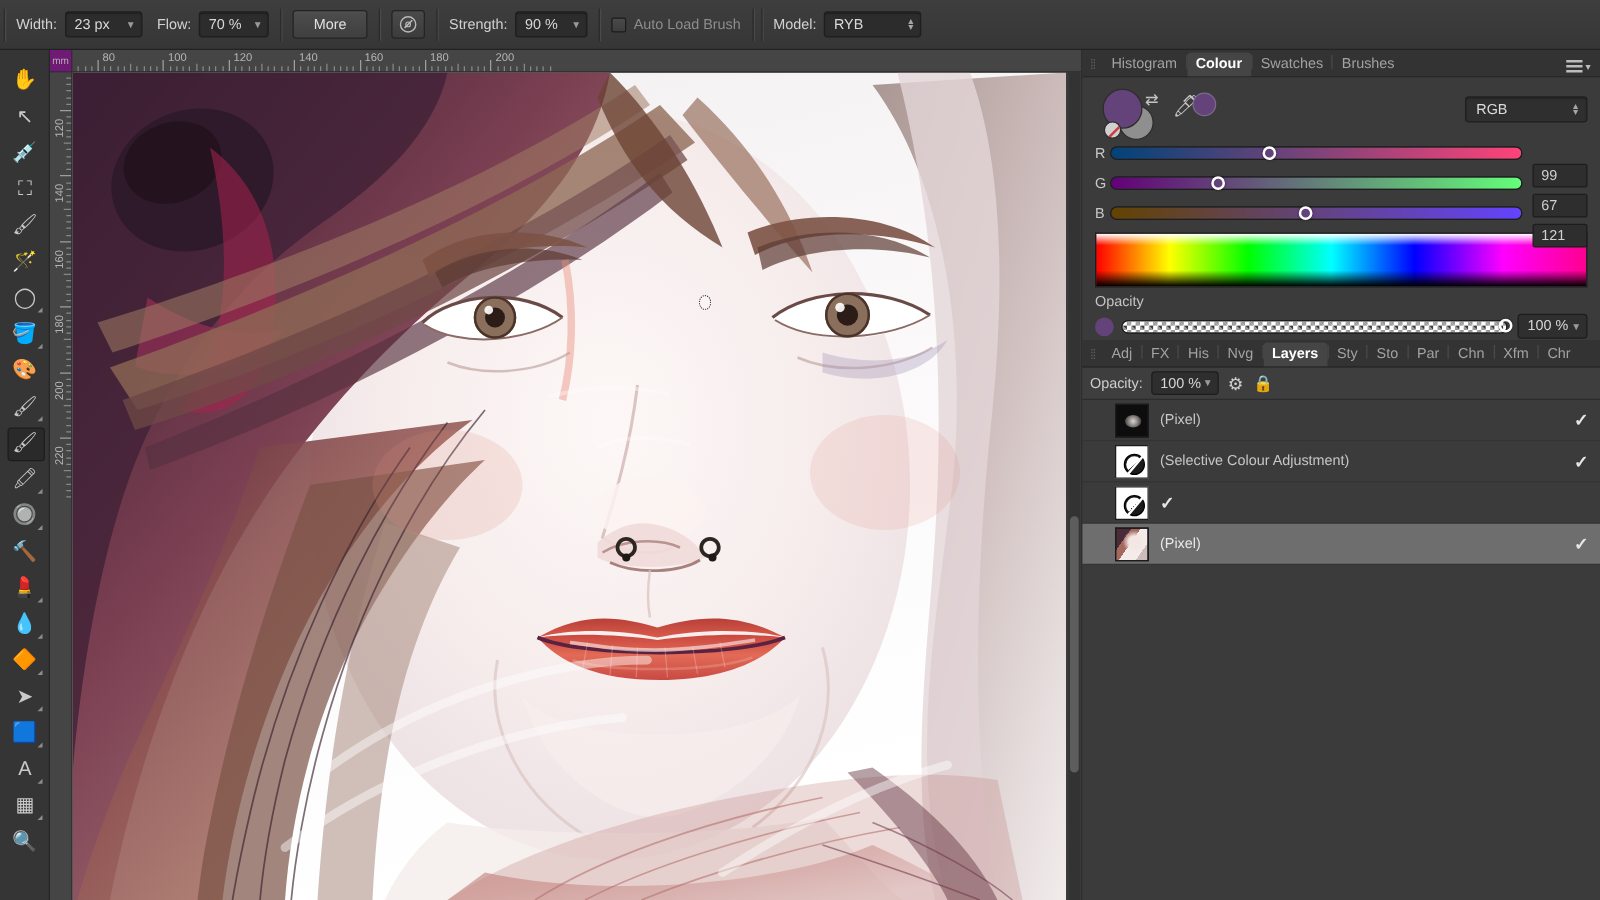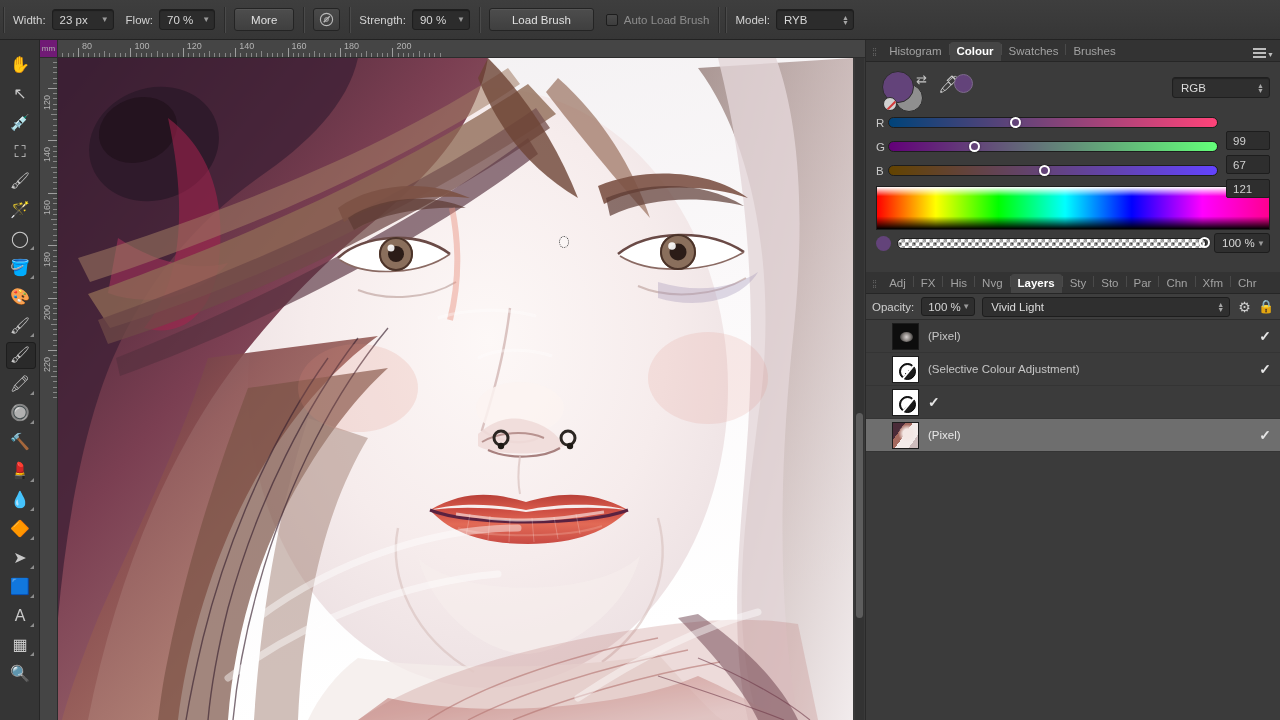--- a/index.html
+++ b/index.html
@@ -305,23 +305,20 @@
     </div>
     <div class="tb-sep"></div>
     <div class="tb-group">
       <span class="tb-label">Strength:</span>
       <div class="tb-field" style="min-width:58px">
         <span>90 %</span>
         <span class="caret">▼</span>
       </div>
     </div>
     <div class="tb-sep"></div>
-    <div class="tb-group">
-      <div class="tb-btn" style="padding:0 22px">Load Brush</div>
-    </div>
     <div class="tb-group">
       <div class="tb-check"></div>
       <span class="tb-chk-label">Auto Load Brush</span>
     </div>
     <div class="tb-sep"></div>
     <div class="tb-sep"></div>
     <div class="tb-group">
       <span class="tb-label">Model:</span>
       <div class="tb-field" style="min-width:78px">
         <span>RYB</span>
@@ -805,20 +802,21 @@
             <span class="ch-name">B</span>
             <div class="ch-track" style="background: linear-gradient(to right, rgb(99, 67, 0), rgb(99, 67, 255));">
               <div class="ch-knob" style="left: 47.5%;"></div>
             </div>
             <div class="ch-val">121</div>
           </div>
         </div>
 
       <div id="spectrum"></div>
 
+      <div class="opacity-label">Opacity</div>
       <div class="op-row">
         <div class="op-chip" id="op-chip" style="background: rgb(99, 67, 122);"></div>
         <div class="op-track">
           <div class="ch-knob" id="op-knob" style="left: 100%;"></div>
         </div>
         <div class="op-val">
           <span>100 %</span>
           <span class="caret" style="font-size:8px;color:#9a9a9a">▼</span>
         </div>
       </div>
@@ -848,27 +846,20 @@
           <span class="ptab">Xfm</span>
           <span class="ptab-div"></span>
           <span class="ptab">Chr</span>
         </div>
 
       <div class="lay-toolbar">
         <span class="lay-opacity-label">Opacity:</span>
         <div class="lay-opacity-box">
           <span>100 %</span>
           <span class="caret" style="font-size:8px;color:#9a9a9a">▼</span>
-        </div>
-        <div class="blend-select">
-          <span>Vivid Light</span>
-          <span class="spin">
-              <span>▲</span>
-              <span>▼</span>
-            </span>
         </div>
         <span class="gear">⚙</span>
         <span class="lock">🔒</span>
       </div>
 
       <div id="layer-list">
           <div class="layer-row">
             <div class="layer-thumb" style="background: rgb(13, 13, 13);">
               <div style="position:absolute;left:7px;top:8px;width:13px;height:10px;border-radius:50%;background:radial-gradient(circle,#d9d4d2 0%,#8a8582 45%,#151515 100%);"></div>
             </div>

